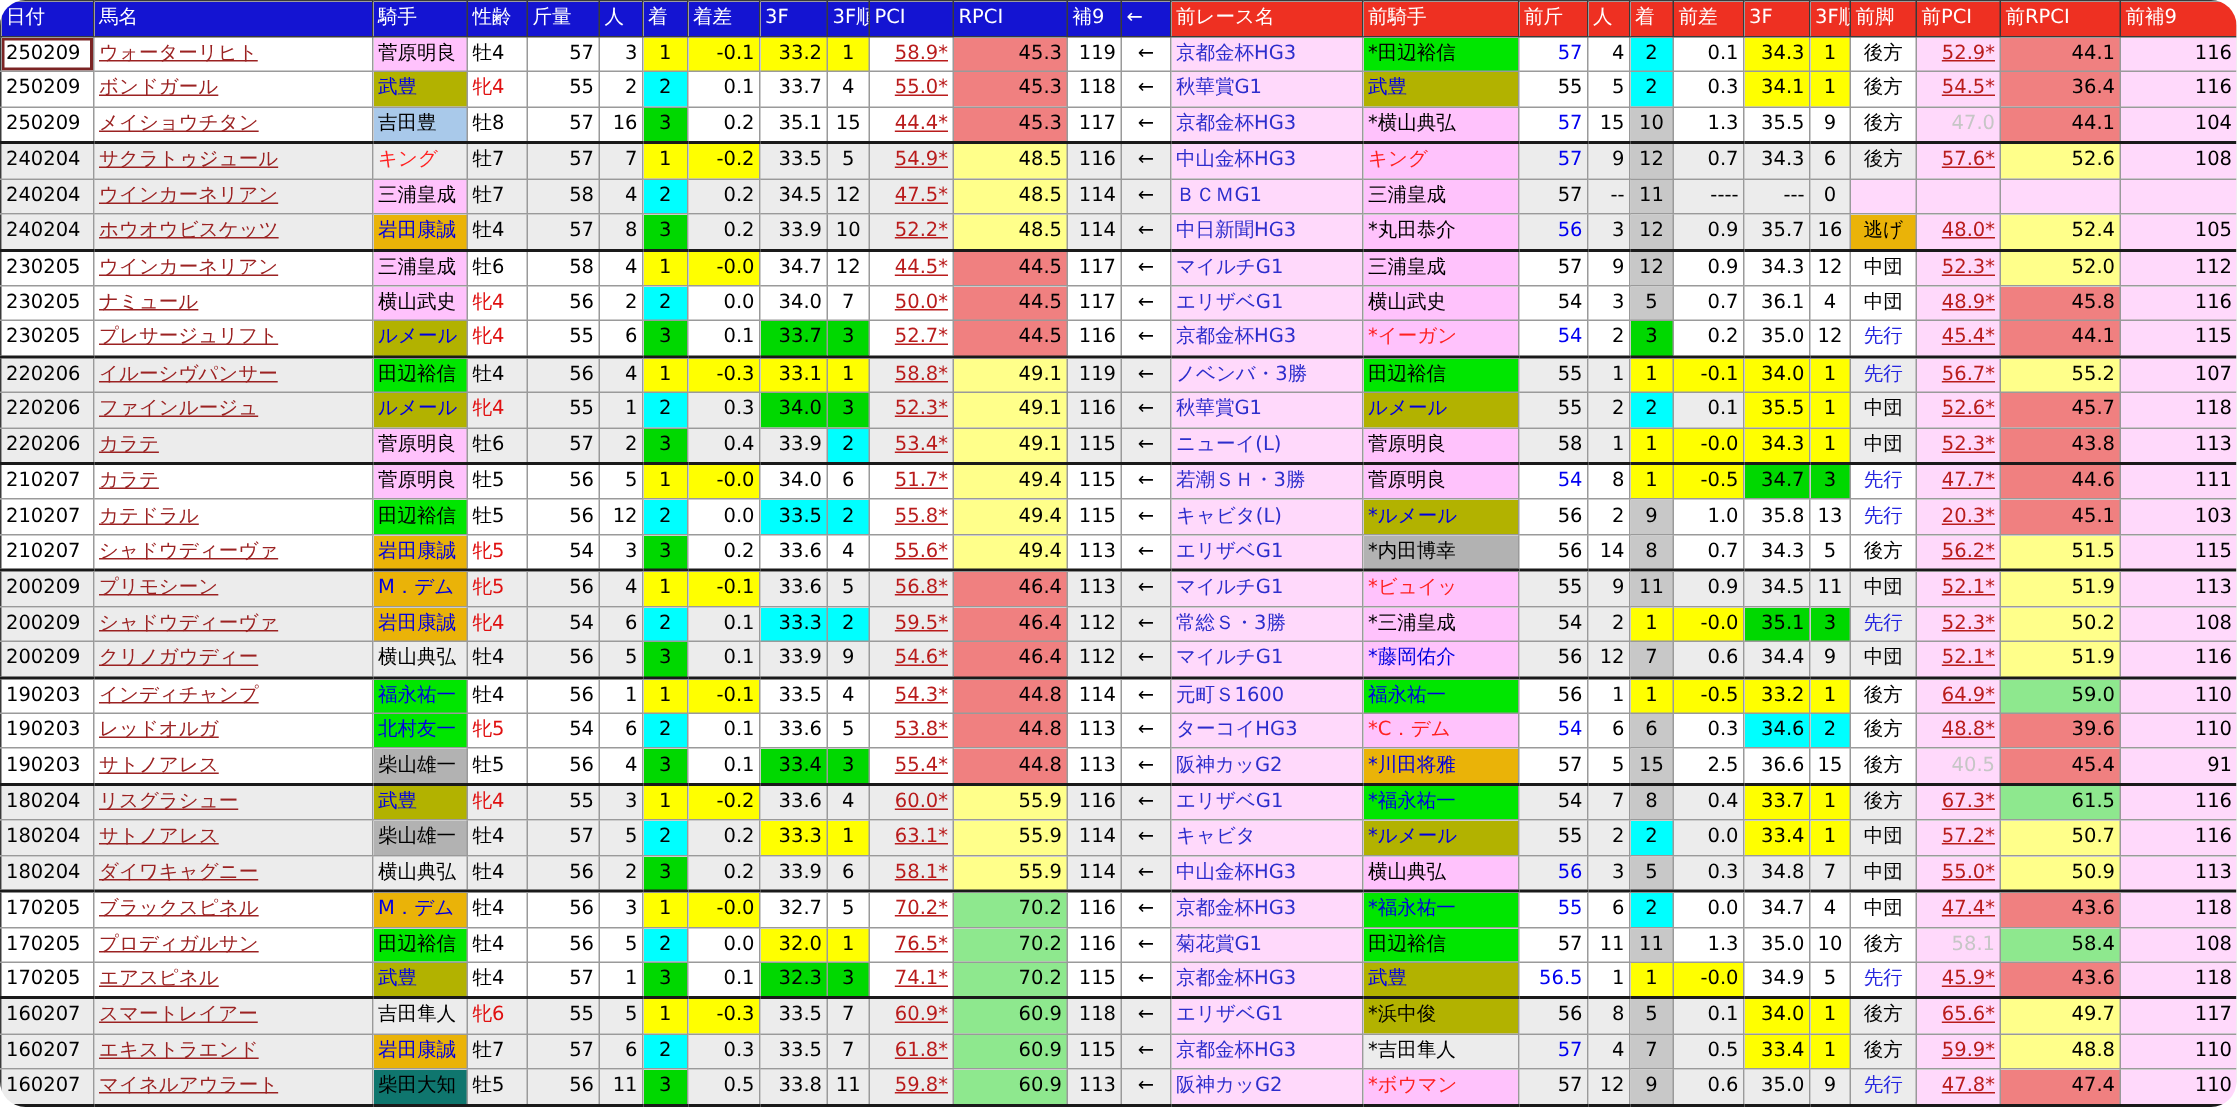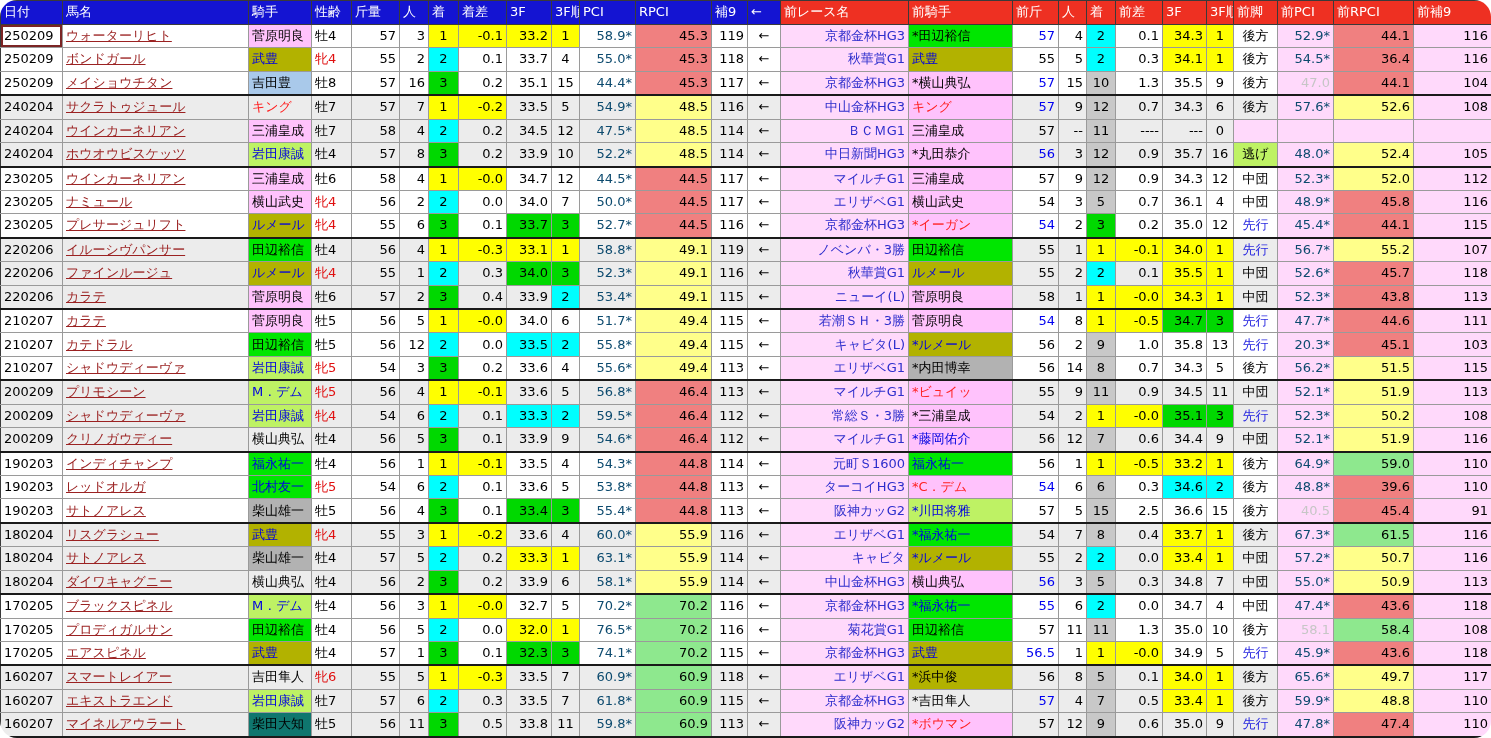--- a/index.html
+++ b/index.html
@@ -22,30 +22,30 @@
   .bg-c{background:#00ffff;}
   .bg-g{background:#00d800;}
   .bg-gr{background:#c8c8c8;}
   .bg-r{background:#f08080;}
   .bg-py{background:#ffff8a;}
   .bg-pg{background:#8ee88e;}
   .bg-pk{background:#ffc2fc;}
   .bg-pk2{background:#ffd9fb;}
   .bg-ol{background:#b2b200;}
   .bg-lb{background:#a9c9ea;}
-  .bg-cy{background:#bef264;margin-top:36px;}
+  .bg-cy{background:#eab308;margin-top:36px;}
   .bg-gn{background:#00e600;}
   .bg-gy{background:#b2b2b2;}
   .bg-sg{background:#0f766e;}
   .fg-k{color:#000000;}
   .fg-b{color:#0000e0;}
   .fg-r{color:#ff2020;}
   .horse{color:#9b2222;text-decoration:underline;}
-  .race{color:#2d2dcc;text-align:right;}
-  .pci{color:#0c4a6e;}
+  .race{color:#2d2dcc;}
+  .pci{color:#b91c1c;text-decoration:underline;}
   .pci-gray{color:#c6c6c6;}
   .wt-blue{color:#0000f0;}
   .sex-red{color:#e01010;}
   .style-b{color:#2828e0;}
   .selcell{box-shadow:inset 0 0 0 2px #7b2424;}
 </style>
 </head>
 <body>
 
 <div class="wrap">

